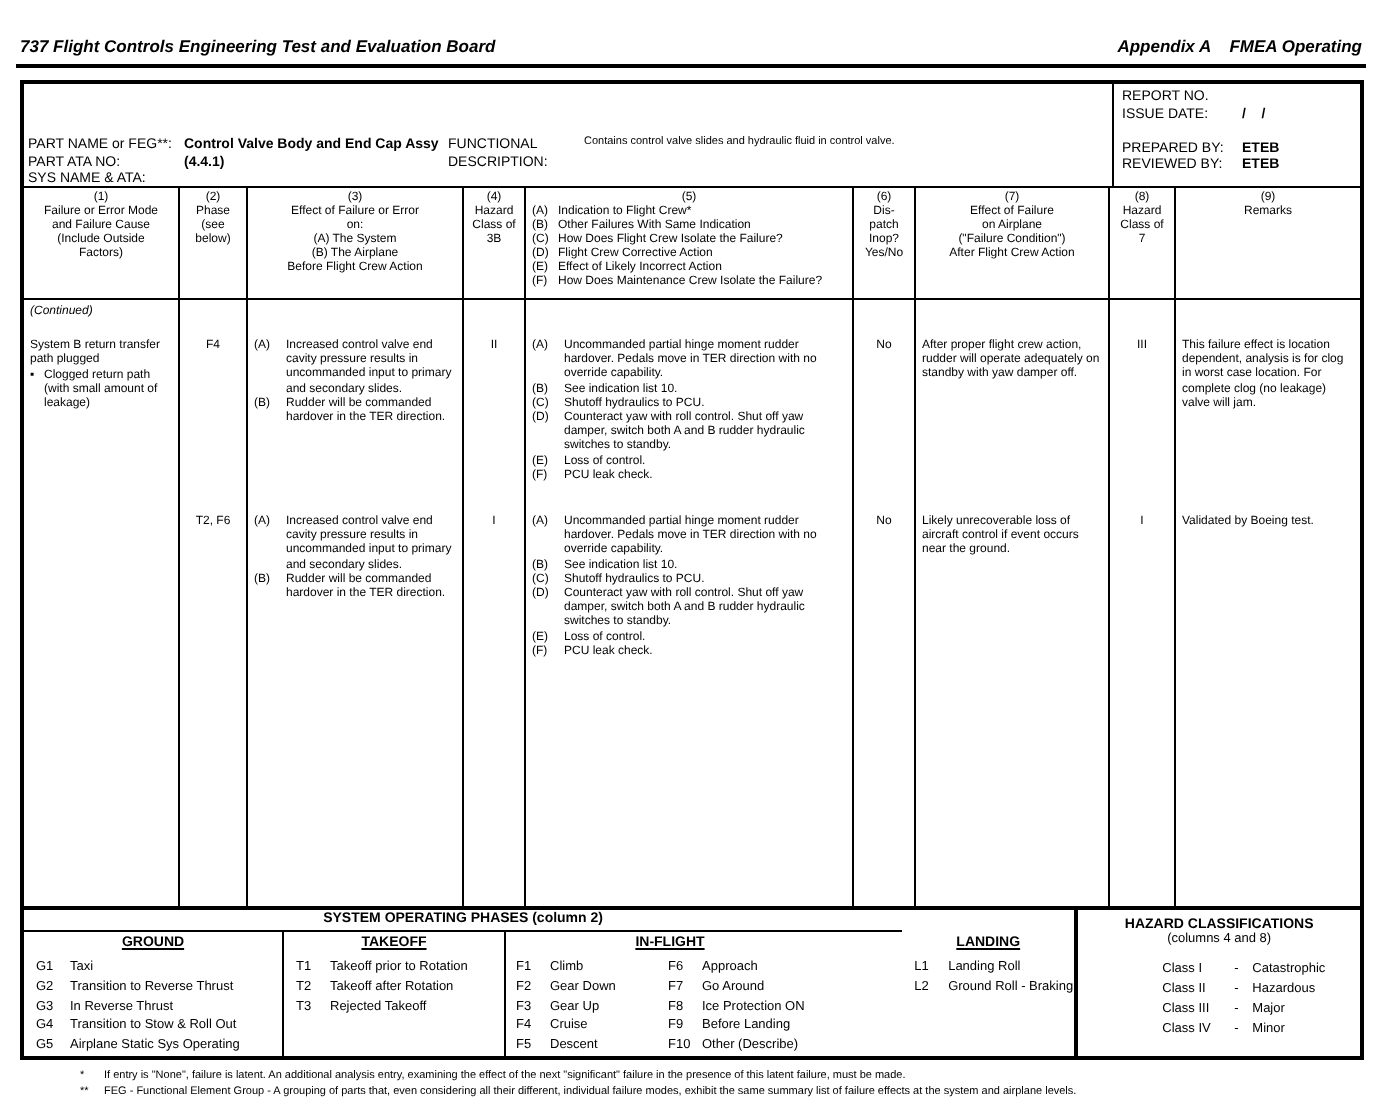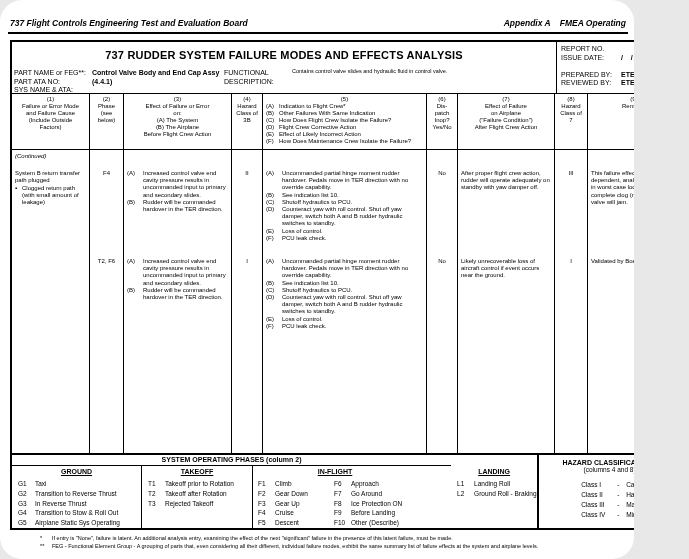--- a/index.html
+++ b/index.html
@@ -1,18 +1,18 @@
 <!DOCTYPE html>
 <html><head>
 <meta charset="utf-8">
 <style>
   * { margin:0; padding:0; box-sizing:border-box; }
   html,body { background:#e8e8e8; }
   body { font-family:"Liberation Sans", sans-serif; color:#000; }
-  .page { position:relative; width:634px; height:559px; background:#fff; overflow:hidden;border-radius:22px; }
+  .page { position:relative; width:689px; height:559px; background:#fff; overflow:hidden; }
 
   
   .pghdr { position:absolute; top:18px; left:10px; right:8px; display:flex; justify-content:space-between;
            font-size:8.5px; font-style:italic; font-weight:bold; white-space:pre; }
   .toprule { position:absolute; top:32px; left:8px; right:6px; height:2px; background:#000; }
 
   
   .sheet { position:absolute; top:40px; left:10px; width:672px; height:490px; border:2px solid #000; }
 
   
@@ -91,21 +91,20 @@
 
   <div class="pghdr">
     <span>737 Flight Controls Engineering Test and Evaluation Board</span>
     <span>Appendix A    FMEA Operating</span>
   </div>
   <div class="toprule"></div>
 
   <div class="sheet">
 
     <div class="tb-row">
-      <div class="tb-title">737 RUDDER SYSTEM FAILURE MODES AND EFFECTS ANALYSIS</div>
       <span class="tb-lbl" style="left:2px; top:27px;">PART NAME or FEG**:</span>
       <span class="tb-val" style="left:80px; top:27px;">Control Valve Body and End Cap Assy</span>
       <span class="tb-lbl" style="left:212px; top:27px;">FUNCTIONAL</span>
       <span class="tb-desc" style="left:280px; top:26px;">Contains control valve slides and hydraulic fluid in control valve.</span>
       <span class="tb-lbl" style="left:2px; top:36px;">PART ATA NO:</span>
       <span class="tb-val" style="left:80px; top:36px;">(4.4.1)</span>
       <span class="tb-lbl" style="left:212px; top:36px;">DESCRIPTION:</span>
       <span class="tb-lbl" style="left:2px; top:44px;">SYS NAME &amp; ATA:</span>
 
       <div class="reportbox">

